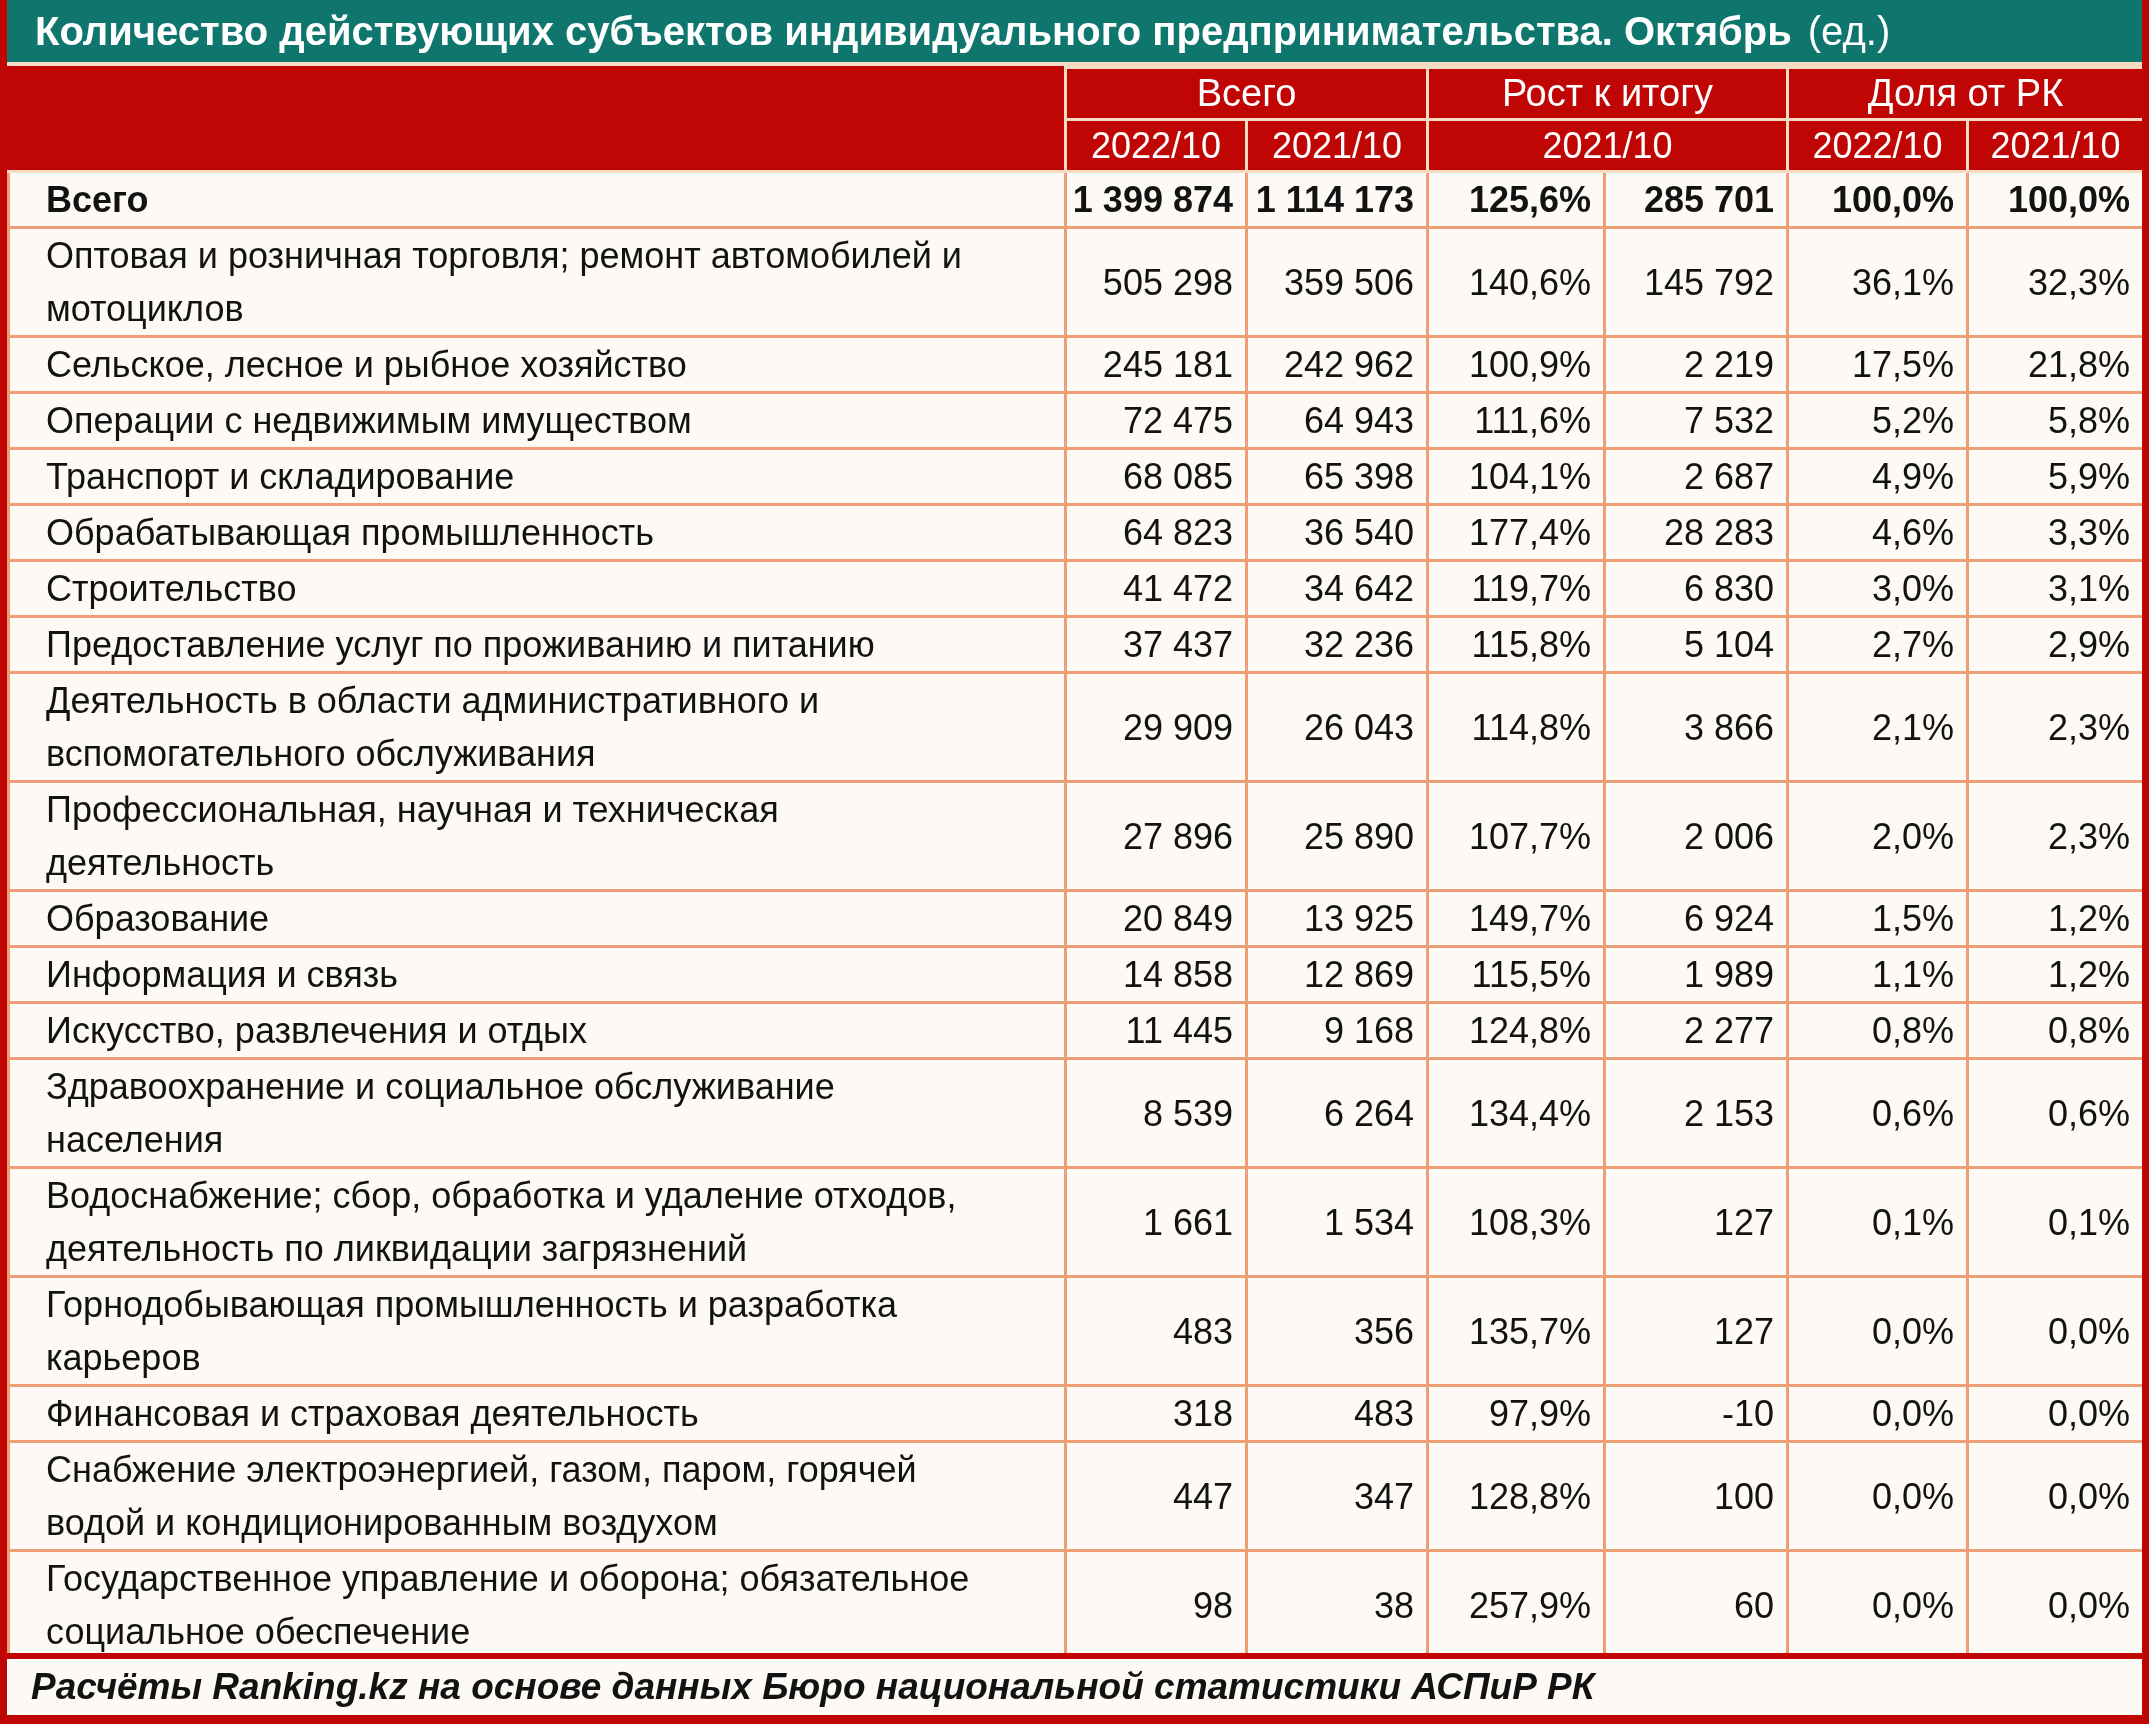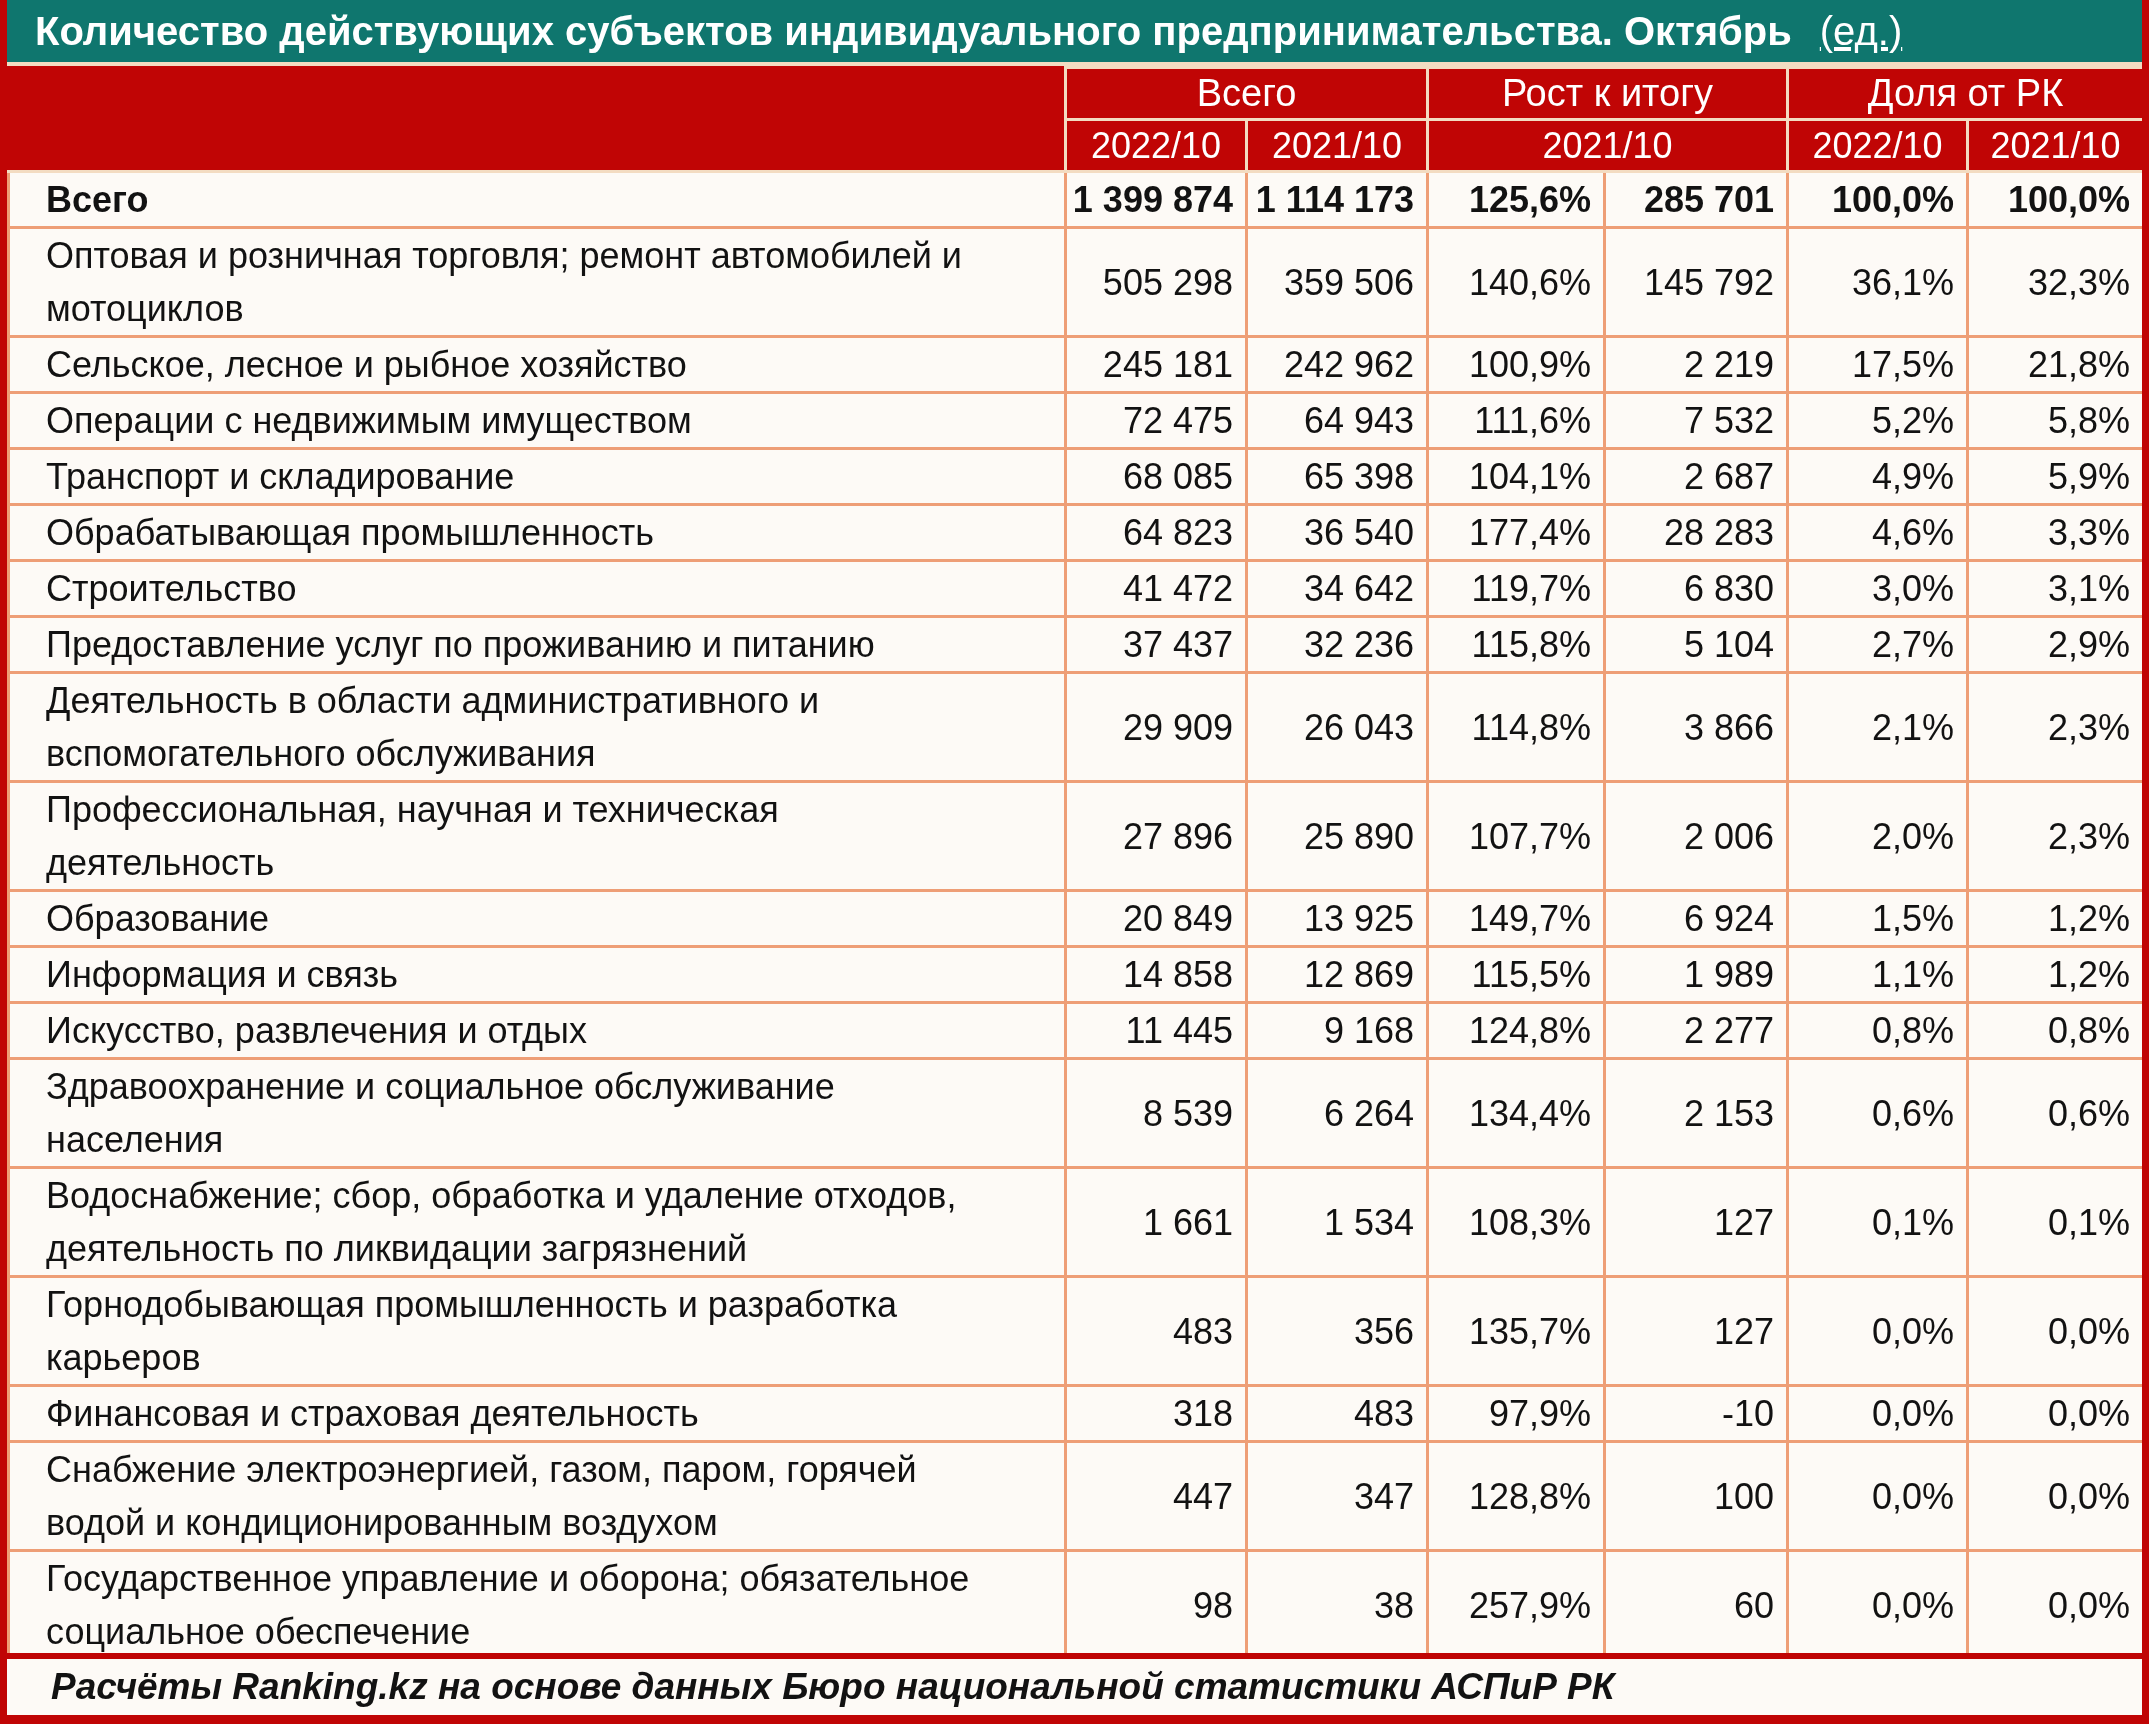--- a/index.html
+++ b/index.html
@@ -24,22 +24,21 @@
     display: flex;
     align-items: center;
     padding-left: 28px;
     font-size: 40px;
     font-weight: bold;
     border-bottom: 4px solid #F3DCC2;
     white-space: nowrap;
   }
   .title-bar .unit {
     font-weight: normal;
-    margin-left: 28px;
-    text-decoration: underline;
+    margin-left: 16px;
   }
 
   
   .table-area { flex: 1 1 auto; overflow: hidden; }
   table.main {
     width: 100%;
     height: 100%;
     border-collapse: collapse;
     table-layout: fixed;
     font-size: 36px;
@@ -77,21 +76,21 @@
   tbody tr.total-row td { font-weight: bold; }
   tbody tr { height: 53px; }
 
   
   .footer {
     flex: 0 0 62px;
     background: #FDFAF6;
     border-top: 6px solid #C00505;
     display: flex;
     align-items: center;
-    padding-left: 44px;
+    padding-left: 24px;
     font-size: 37px;
     font-weight: bold;
     font-style: italic;
     color: #121212;
   }
 </style>
 </head>
 <body>
 
 <div class="screen">

